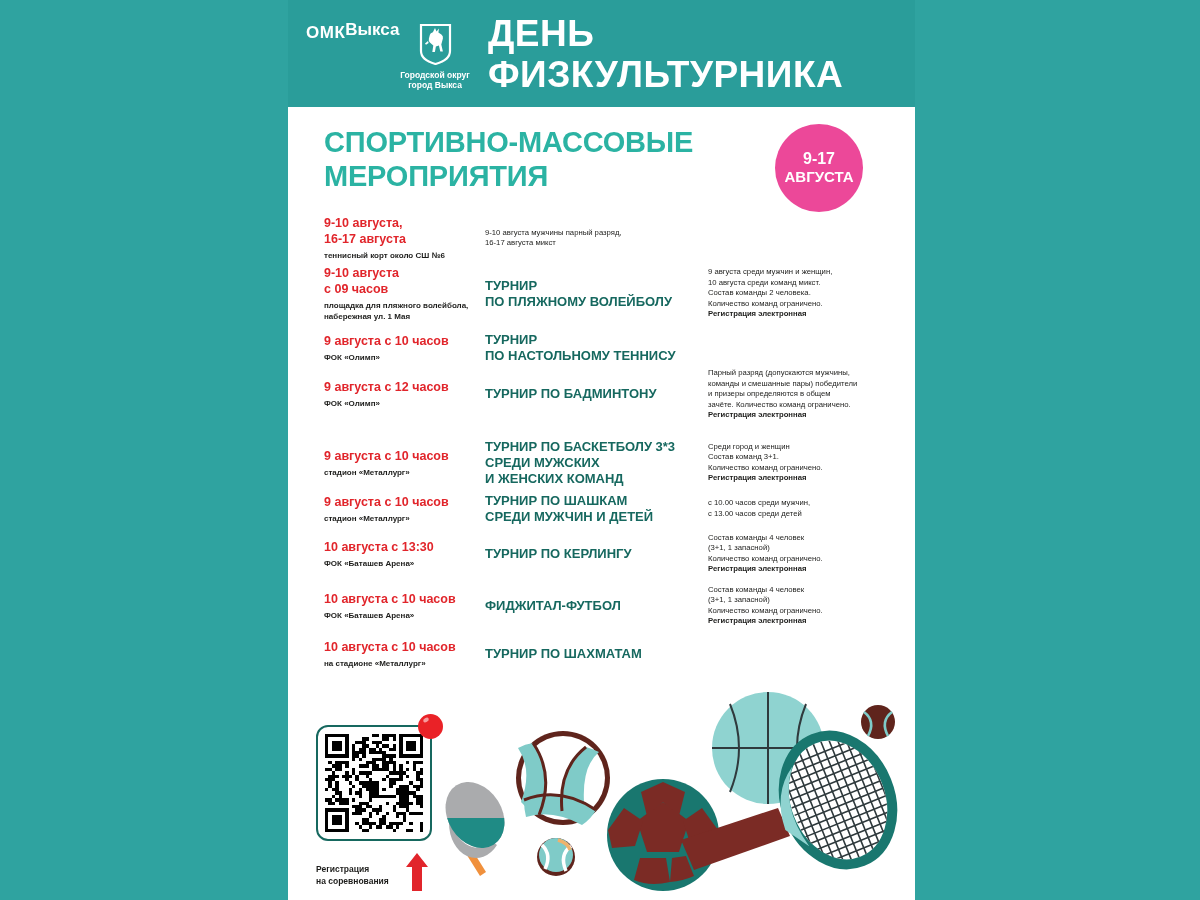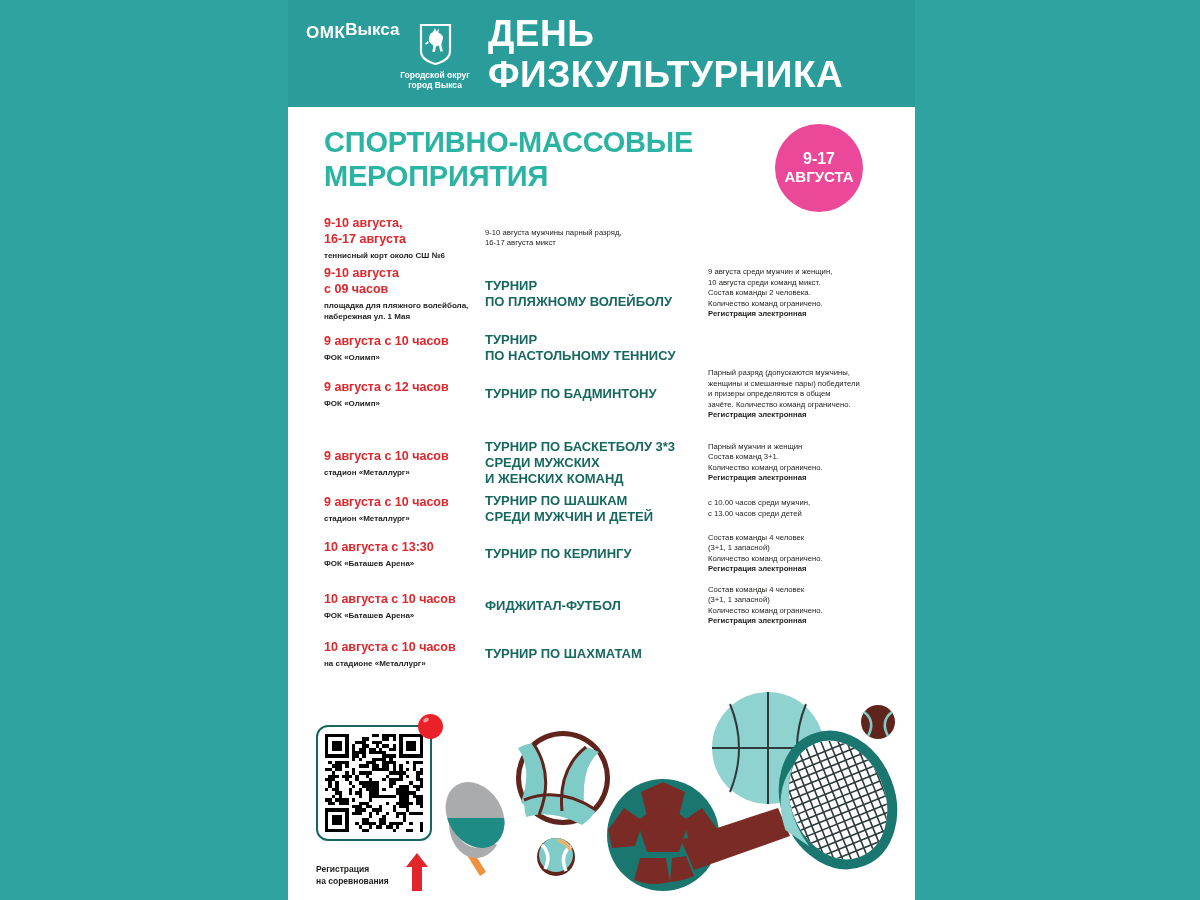--- a/index.html
+++ b/index.html
@@ -313,40 +313,40 @@
           <div class="when-date">
             <div>9 августа с 12 часов</div>
           </div>
           <div class="when-place">ФОК «Олимп»</div>
         </div>
         <div class="col-what what">
           <div>ТУРНИР ПО БАДМИНТОНУ</div>
         </div>
         <div class="col-info info">
           <div>Парный разряд (допускаются мужчины,</div>
-          <div>женщины и смешанные пары) победители</div>
+          <div>команды и смешанные пары) победители</div>
           <div>и призеры определяются в общем</div>
           <div>зачёте. Количество команд ограничено.</div>
           <div class="reg">Регистрация электронная</div>
         </div>
       </div>
       <div class="row" style="margin-bottom: 6px;">
         <div class="col-when">
           <div class="when-date">
             <div>9 августа с 10 часов</div>
           </div>
           <div class="when-place">стадион «Металлург»</div>
         </div>
         <div class="col-what what">
           <div>ТУРНИР ПО БАСКЕТБОЛУ 3*3</div>
           <div>СРЕДИ МУЖСКИХ</div>
           <div>И ЖЕНСКИХ КОМАНД</div>
         </div>
         <div class="col-info info">
-          <div>Парный мужчин и женщин</div>
+          <div>Среди город и женщин</div>
           <div>Состав команд 3+1.</div>
           <div>Количество команд ограничено.</div>
           <div class="reg">Регистрация электронная</div>
         </div>
       </div>
       <div class="row" style="margin-bottom: 8px;">
         <div class="col-when">
           <div class="when-date">
             <div>9 августа с 10 часов</div>
           </div>

